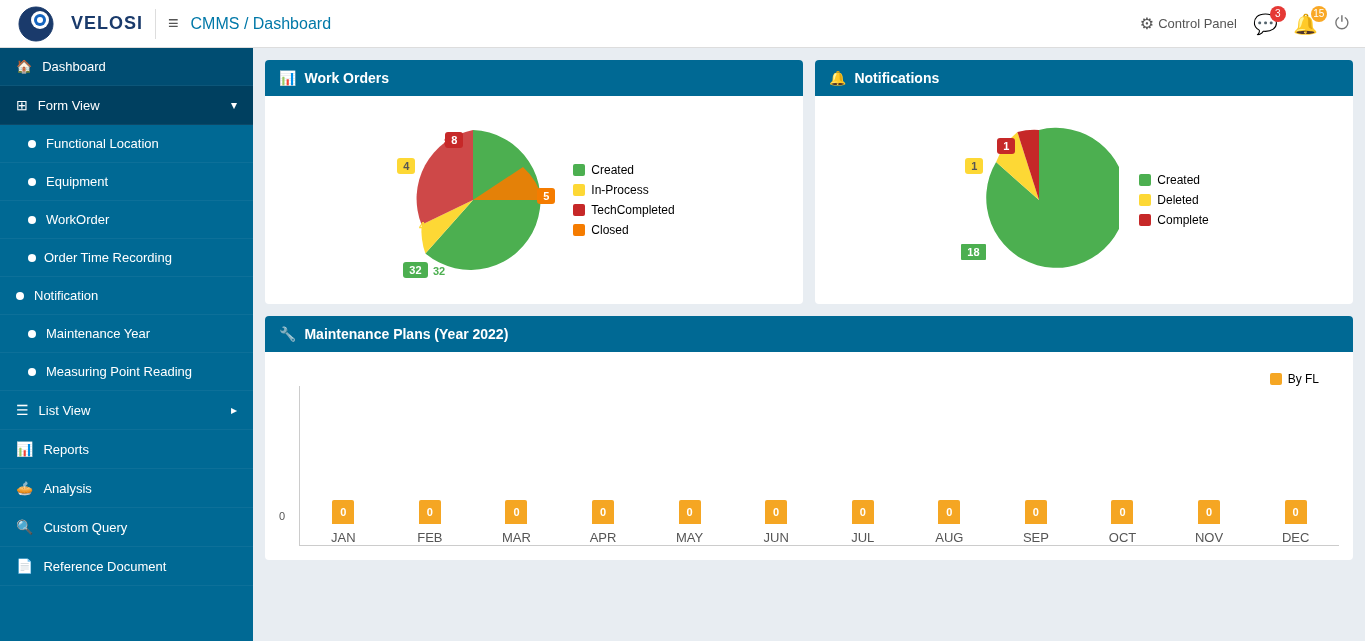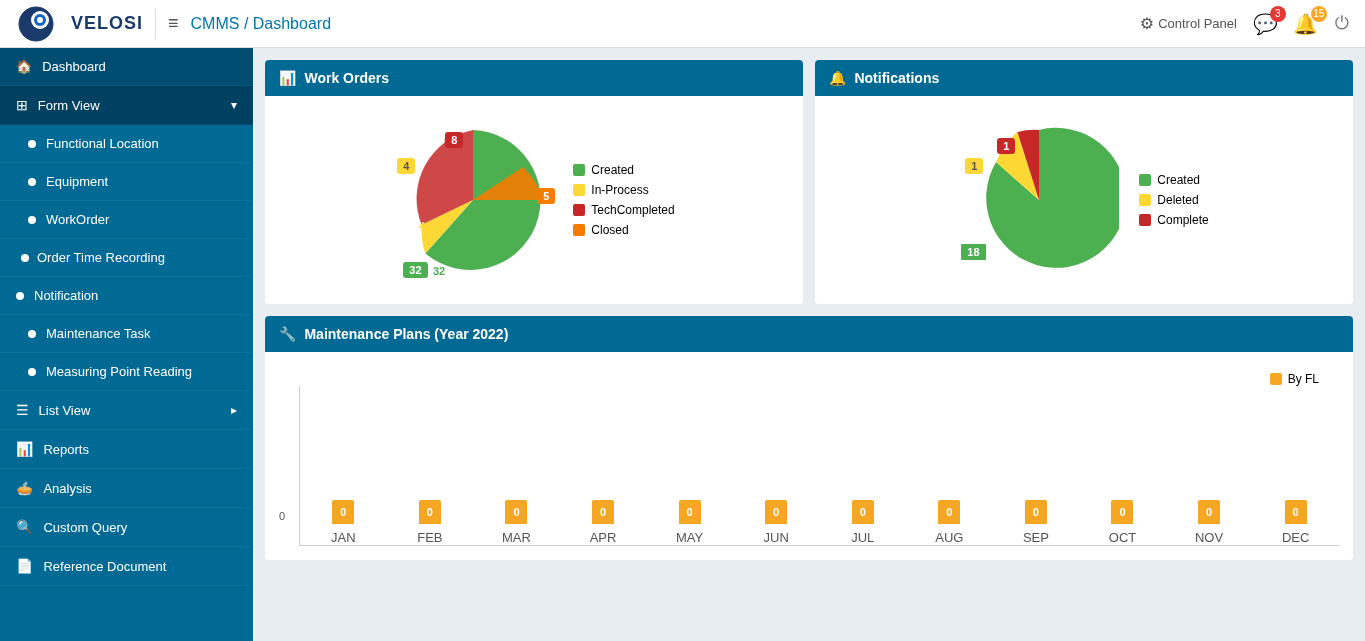--- a/index.html
+++ b/index.html
@@ -142,33 +142,33 @@
       <span class="dot"></span>
       <span class="item-label">Equipment</span>
     </div>
 
     <div class="sidebar-item" style="padding-left:28px;">
       <span class="dot"></span>
       <span class="item-label">WorkOrder</span>
     </div>
 
 
-    <div class="sidebar-item" style="padding-left:21px;gap:8px;">
+    <div class="sidebar-item" style="padding-left:28px;gap:8px;">
       <span class="dot"></span>
       <span class="item-label">Order Time Recording</span>
     </div>
 
     <div class="sidebar-item" style="">
       <span class="dot"></span>
       <span class="item-label">Notification</span>
     </div>
 
     <div class="sidebar-item" style="padding-left:28px;">
       <span class="dot"></span>
-      <span class="item-label">Maintenance Task</span>
+      <span class="item-label">Maintenance Year</span>
     </div>
 
     <div class="sidebar-item" style="padding-left:28px;">
       <span class="dot"></span>
       <span class="item-label">Measuring Point Reading</span>
     </div>
 
     <div class="sidebar-item">
       <span style="font-size:14px;">☰</span>
       <span class="item-label">List View</span>

